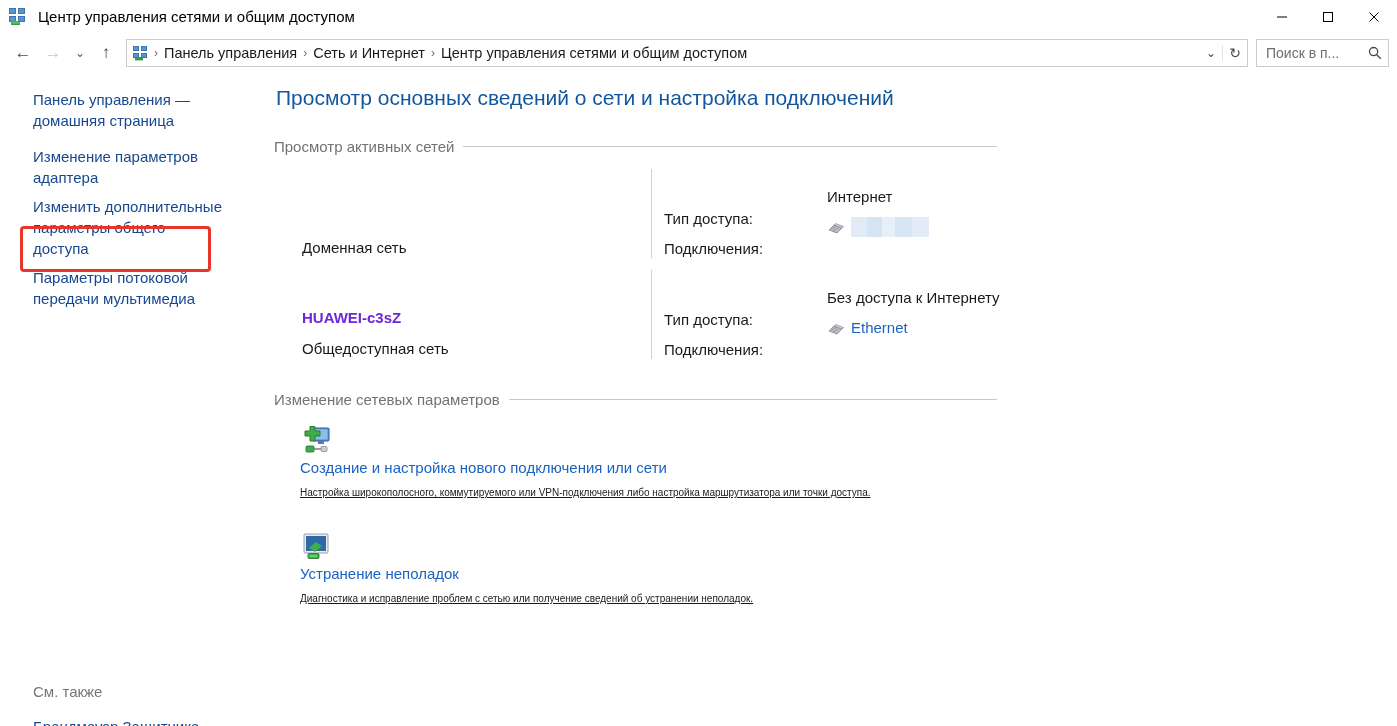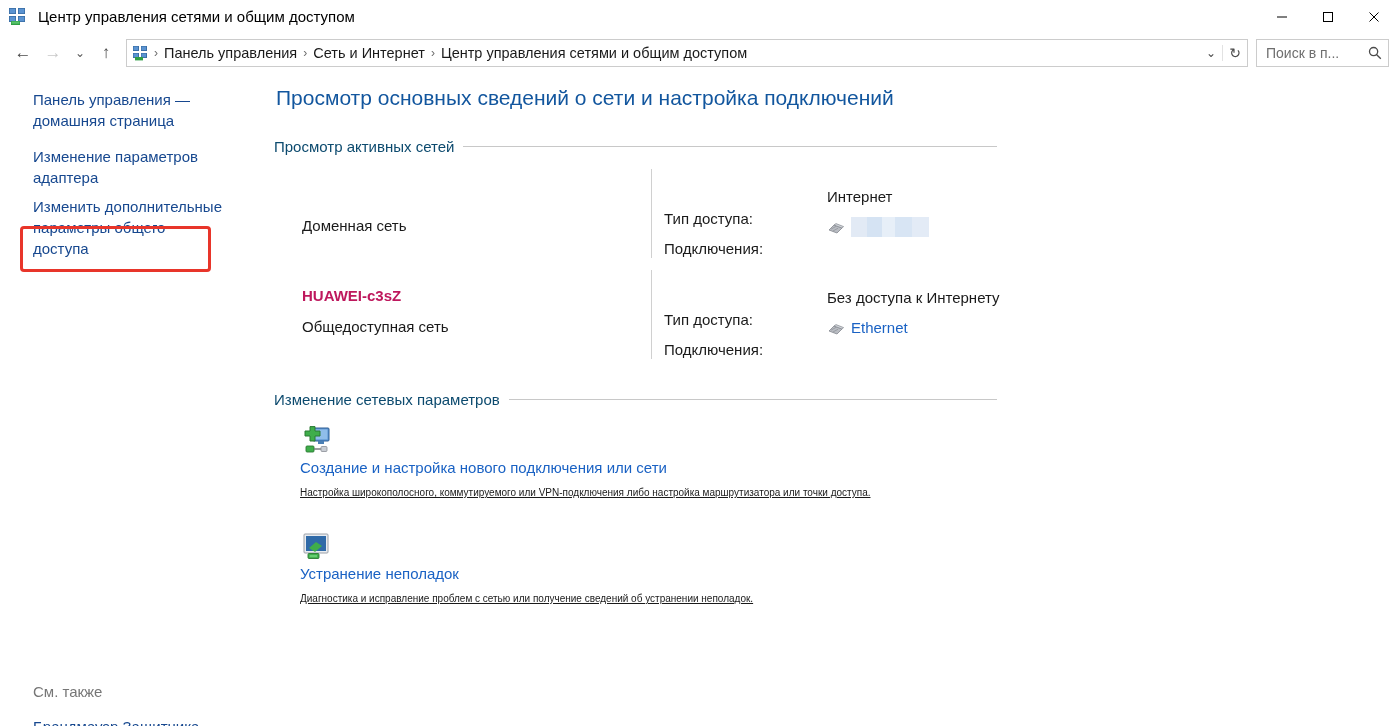--- a/index.html
+++ b/index.html
@@ -216,21 +216,21 @@
     white-space: nowrap;
   }
   .section-head {
     display: flex;
     align-items: center;
     width: 723px;
     margin-bottom: 10px;
   }
   .section-head-text {
     font-size: 15px;
-    color: #0c4a6e;
+    color: #737373;
     white-space: nowrap;
     padding-right: 9px;
   }
   .section-rule {
     flex: 1 1 auto;
     height: 1px;
     background: #c8c8c8;
   }
 
   
@@ -242,23 +242,24 @@
   .net-left {
     width: 377px;
     flex: 0 0 377px;
     padding-left: 28px;
     padding-top: 20px;
     box-sizing: border-box;
   }
   .net-name {
     font-size: 15px;
     font-weight: bold;
-    color: #be185d;
+    color: #6d28d9;
     line-height: 20px;
     height: 20px;
+    margin-top: 22px;
   }
   .net-type {
     font-size: 15px;
     color: #1a1a1a;
     line-height: 22px;
     margin-top: 10px;
   }
   .net-divider {
     width: 1px;
     background: #d0d0d0;
@@ -429,20 +430,22 @@
 <div class="content">
 
   <div class="sidebar">
     <a class="side-link">Панель управления —
 домашняя страница</a>
     <div class="side-spacer"></div>
     <a class="side-link">Изменение параметров
 адаптера</a>
     <a class="side-link">Изменить дополнительные
 параметры общего доступа</a>
+    <a class="side-link">Параметры потоковой
+передачи мультимедиа</a>
 
     <div class="highlight-box"></div>
 
     <div class="see-also">
       <div class="see-also-label">См. также</div>
       <a class="side-link">Брандмауэр Защитника
 Windows</a>
 
     </div>
   </div>

